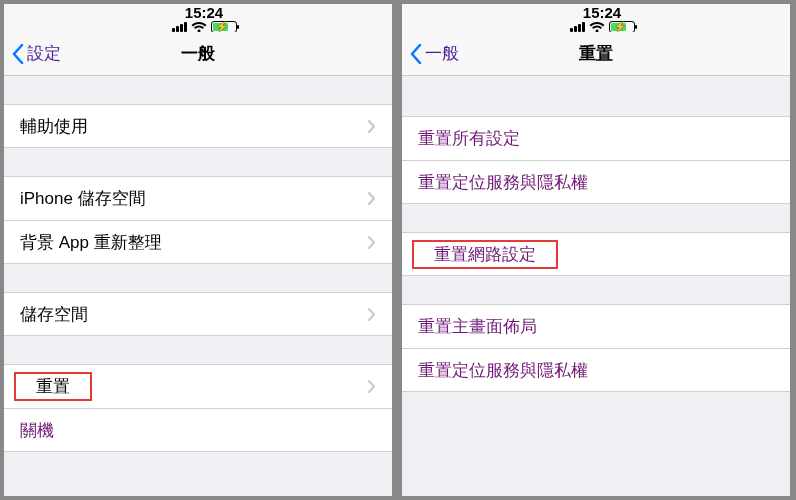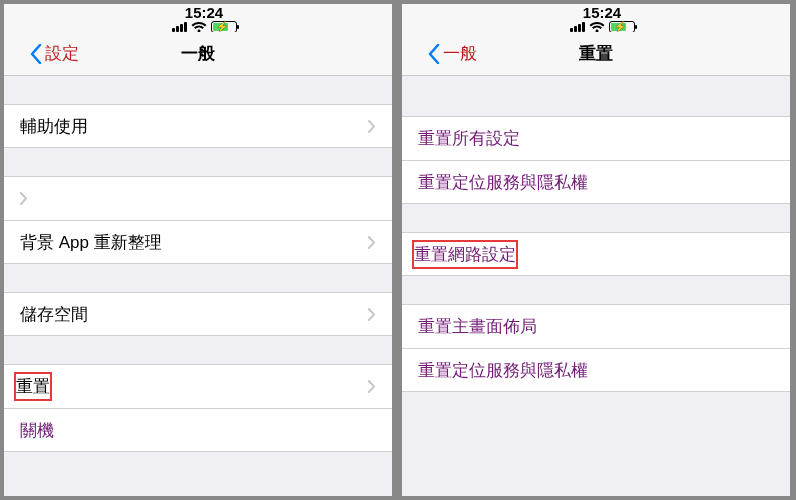--- a/index.html
+++ b/index.html
@@ -78,23 +78,23 @@
       height: 44px;
       background: #f7f7f8;
       border-bottom: 0.5px solid #c8c7cc;
       position: relative;
       display: flex;
       align-items: center;
     }
     .back-btn {
       display: flex;
       align-items: center;
-      color: #b91c1c;
+      color: #4c1d95;
       font-size: 17px;
-      padding-left: 26px;
+      padding-left: 8px;
       cursor: pointer;
       font-family: Liberation Mono, monospace;
     }
     .back-chevron {
       width: 12px; height: 20px;
       margin-right: 3px;
     }
     .nav-title {
       position: absolute;
       left: 50%;
@@ -120,21 +120,21 @@
       cursor: pointer;
     }
     .group .row:last-child { border-bottom: 0.5px solid #d1d1d4; }
     .chevron-right {
       width: 8px; height: 13px;
       flex-shrink: 0;
     }
     .blue-text { color: #701a75; }
     .hl {
       border: 2px solid #e63939;
-      padding: 1px 0;
+      padding: 1px 20px;
       margin-left: -6px;
       display: inline-block;
     }
   </style>
 </head>
 <body>
 
 <div class="phone">
   <div class="status-bar">
     <span>15:24</span>
@@ -169,20 +169,21 @@
       <div class="row">
         <span>輔助使用</span>
         <svg class="chevron-right" viewBox="0 0 8 13">
             <path d="M1 1l5 5.5L1 12" stroke="#c7c7cc" stroke-width="2" fill="none" stroke-linecap="round" stroke-linejoin="round"></path>
           </svg>
       </div>
     </div>
     <div class="group-gap"></div>
     <div class="group">
       <div class="row">
+        <span>iPhone 儲存空間</span>
         <svg class="chevron-right" viewBox="0 0 8 13">
             <path d="M1 1l5 5.5L1 12" stroke="#c7c7cc" stroke-width="2" fill="none" stroke-linecap="round" stroke-linejoin="round"></path>
           </svg>
       </div>
       <div class="row">
         <span>背景 App 重新整理</span>
         <svg class="chevron-right" viewBox="0 0 8 13">
             <path d="M1 1l5 5.5L1 12" stroke="#c7c7cc" stroke-width="2" fill="none" stroke-linecap="round" stroke-linejoin="round"></path>
           </svg>
       </div>

